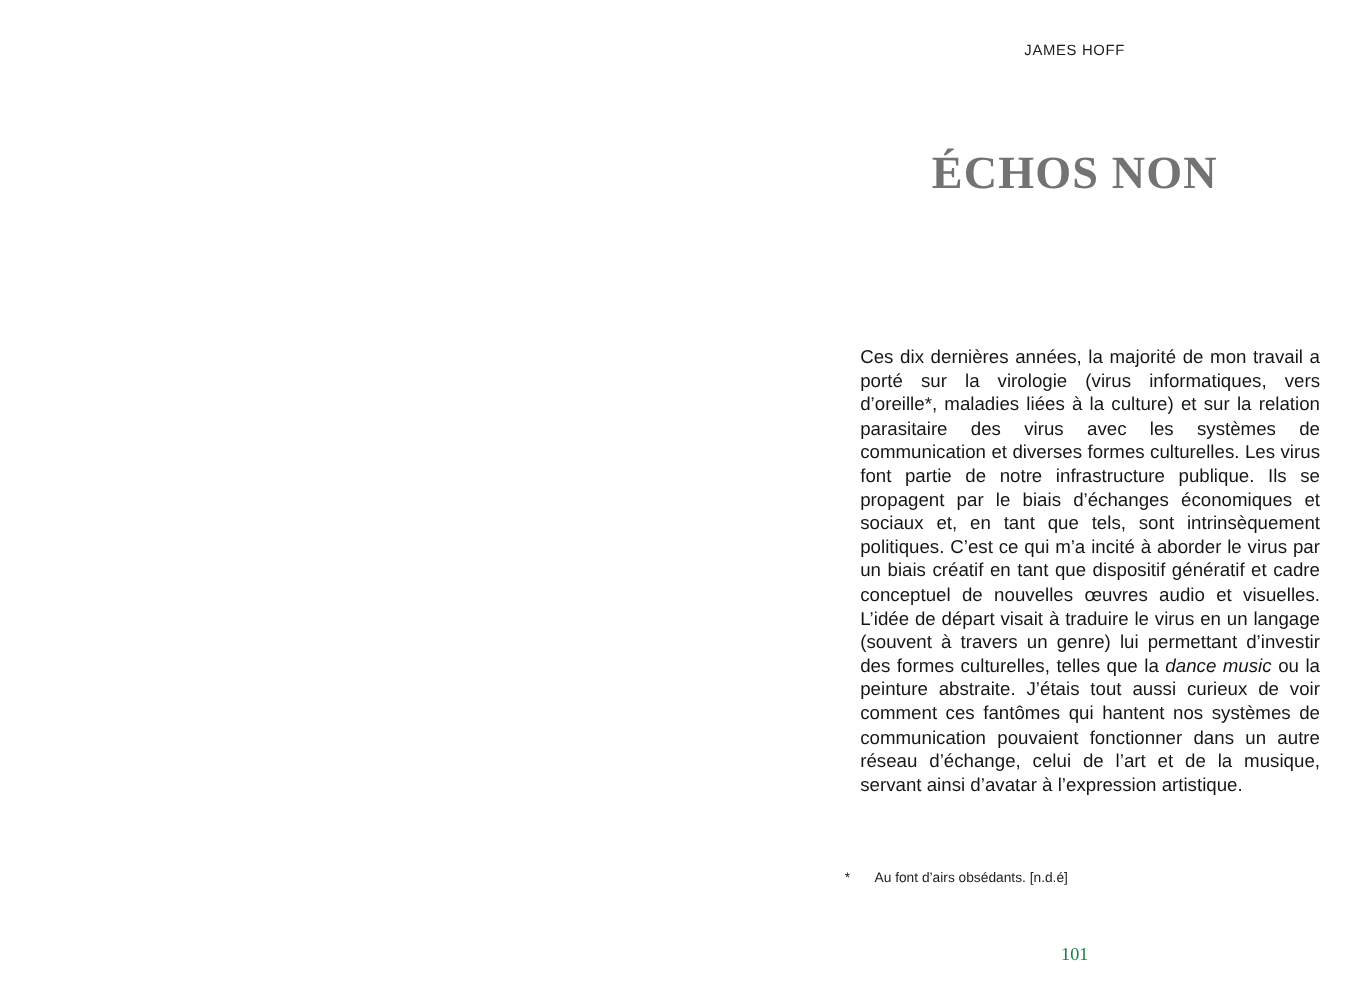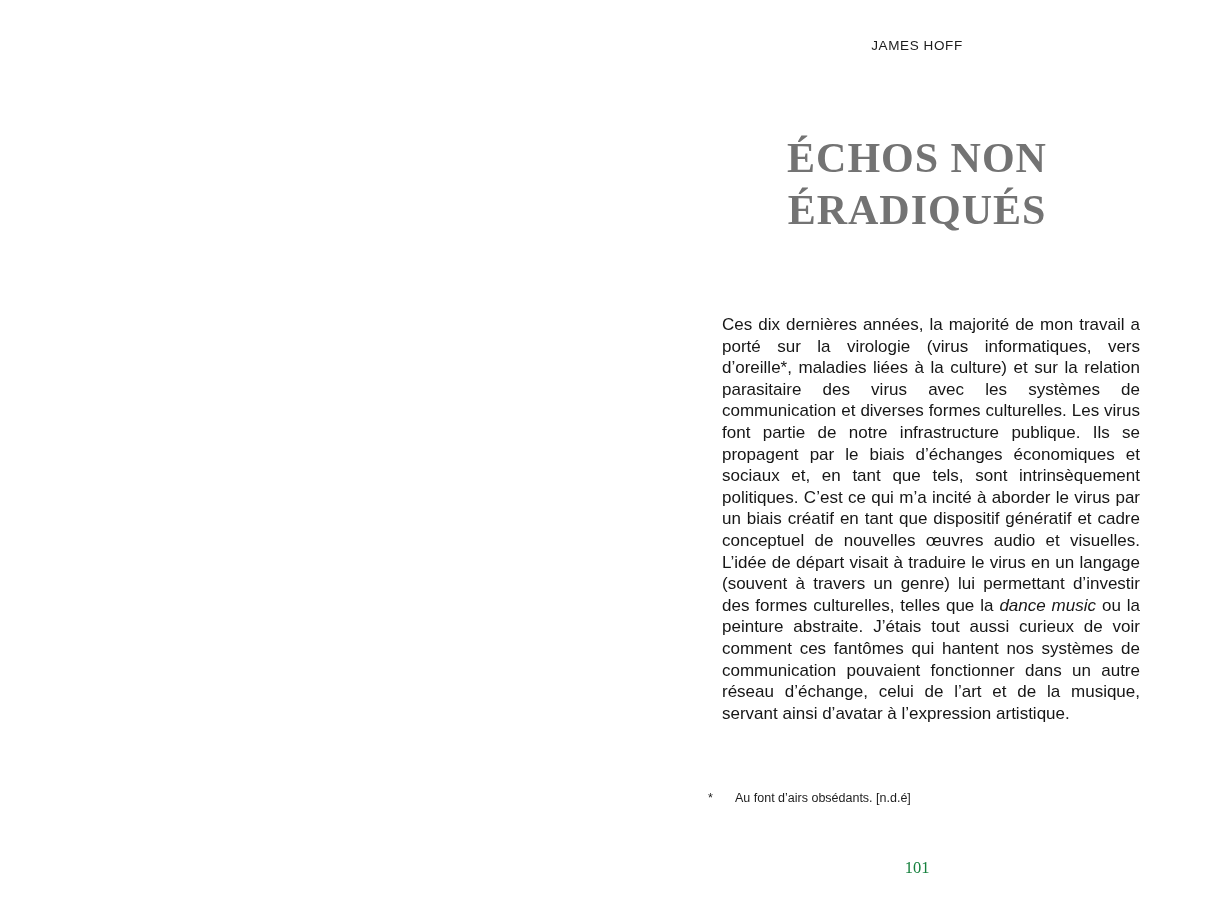--- a/index.html
+++ b/index.html
@@ -10,21 +10,21 @@
   .page {
     position: relative;
     width: 1232px;
     height: 912px;
     background: #ffffff;
     overflow: hidden;
     color: #1a1a1a;
   }
   .column {
     position: absolute;
-    left: 708px;
+    left: 768px;
     top: 0;
     width: 418px;
     height: 912px;
   }
   .running-header {
     position: absolute;
     top: 38px;
     left: 0;
     width: 100%;
     text-align: center;
@@ -95,21 +95,20 @@
 </head>
 <body>
 
 <div class="page">
   <div class="column">
 
     <div class="running-header">JAMES HOFF</div>
 
     <div class="page-title">
       <div>ÉCHOS NON</div>
-      <div>ÉRADIQUÉS</div>
     </div>
 
     <p class="body-paragraph"><span>Ces dix dernières années, la majorité de mon travail a porté sur la virologie (virus informatiques, vers d’oreille*, maladies liées à la culture) et sur la relation parasitaire des virus avec les systèmes de communication et diverses formes culturelles. Les virus font partie de notre infrastructure publique. Ils se propagent par le biais d’échanges économiques et sociaux et, en tant que tels, sont intrinsèquement politiques. C’est ce qui m’a incité à aborder le virus par un biais créatif en tant que dispositif génératif et cadre conceptuel de nouvelles œuvres audio et visuelles. L’idée de départ visait à traduire le virus en un langage (souvent à travers un genre) lui permettant d’investir des formes culturelles, telles que la </span><em>dance music</em><span> ou la peinture abstraite. J’étais tout aussi curieux de voir comment ces fantômes qui hantent nos systèmes de communication pouvaient fonctionner dans un autre réseau d’échange, celui de l’art et de la musique, servant ainsi d’avatar à l’expression artistique.</span></p>
 
     <div class="footnote">
       <span class="fn-marker">*</span>
       <span class="fn-text">Au font d’airs obsédants. [n.d.é]</span>
     </div>
 
     <div class="page-number">101</div>

